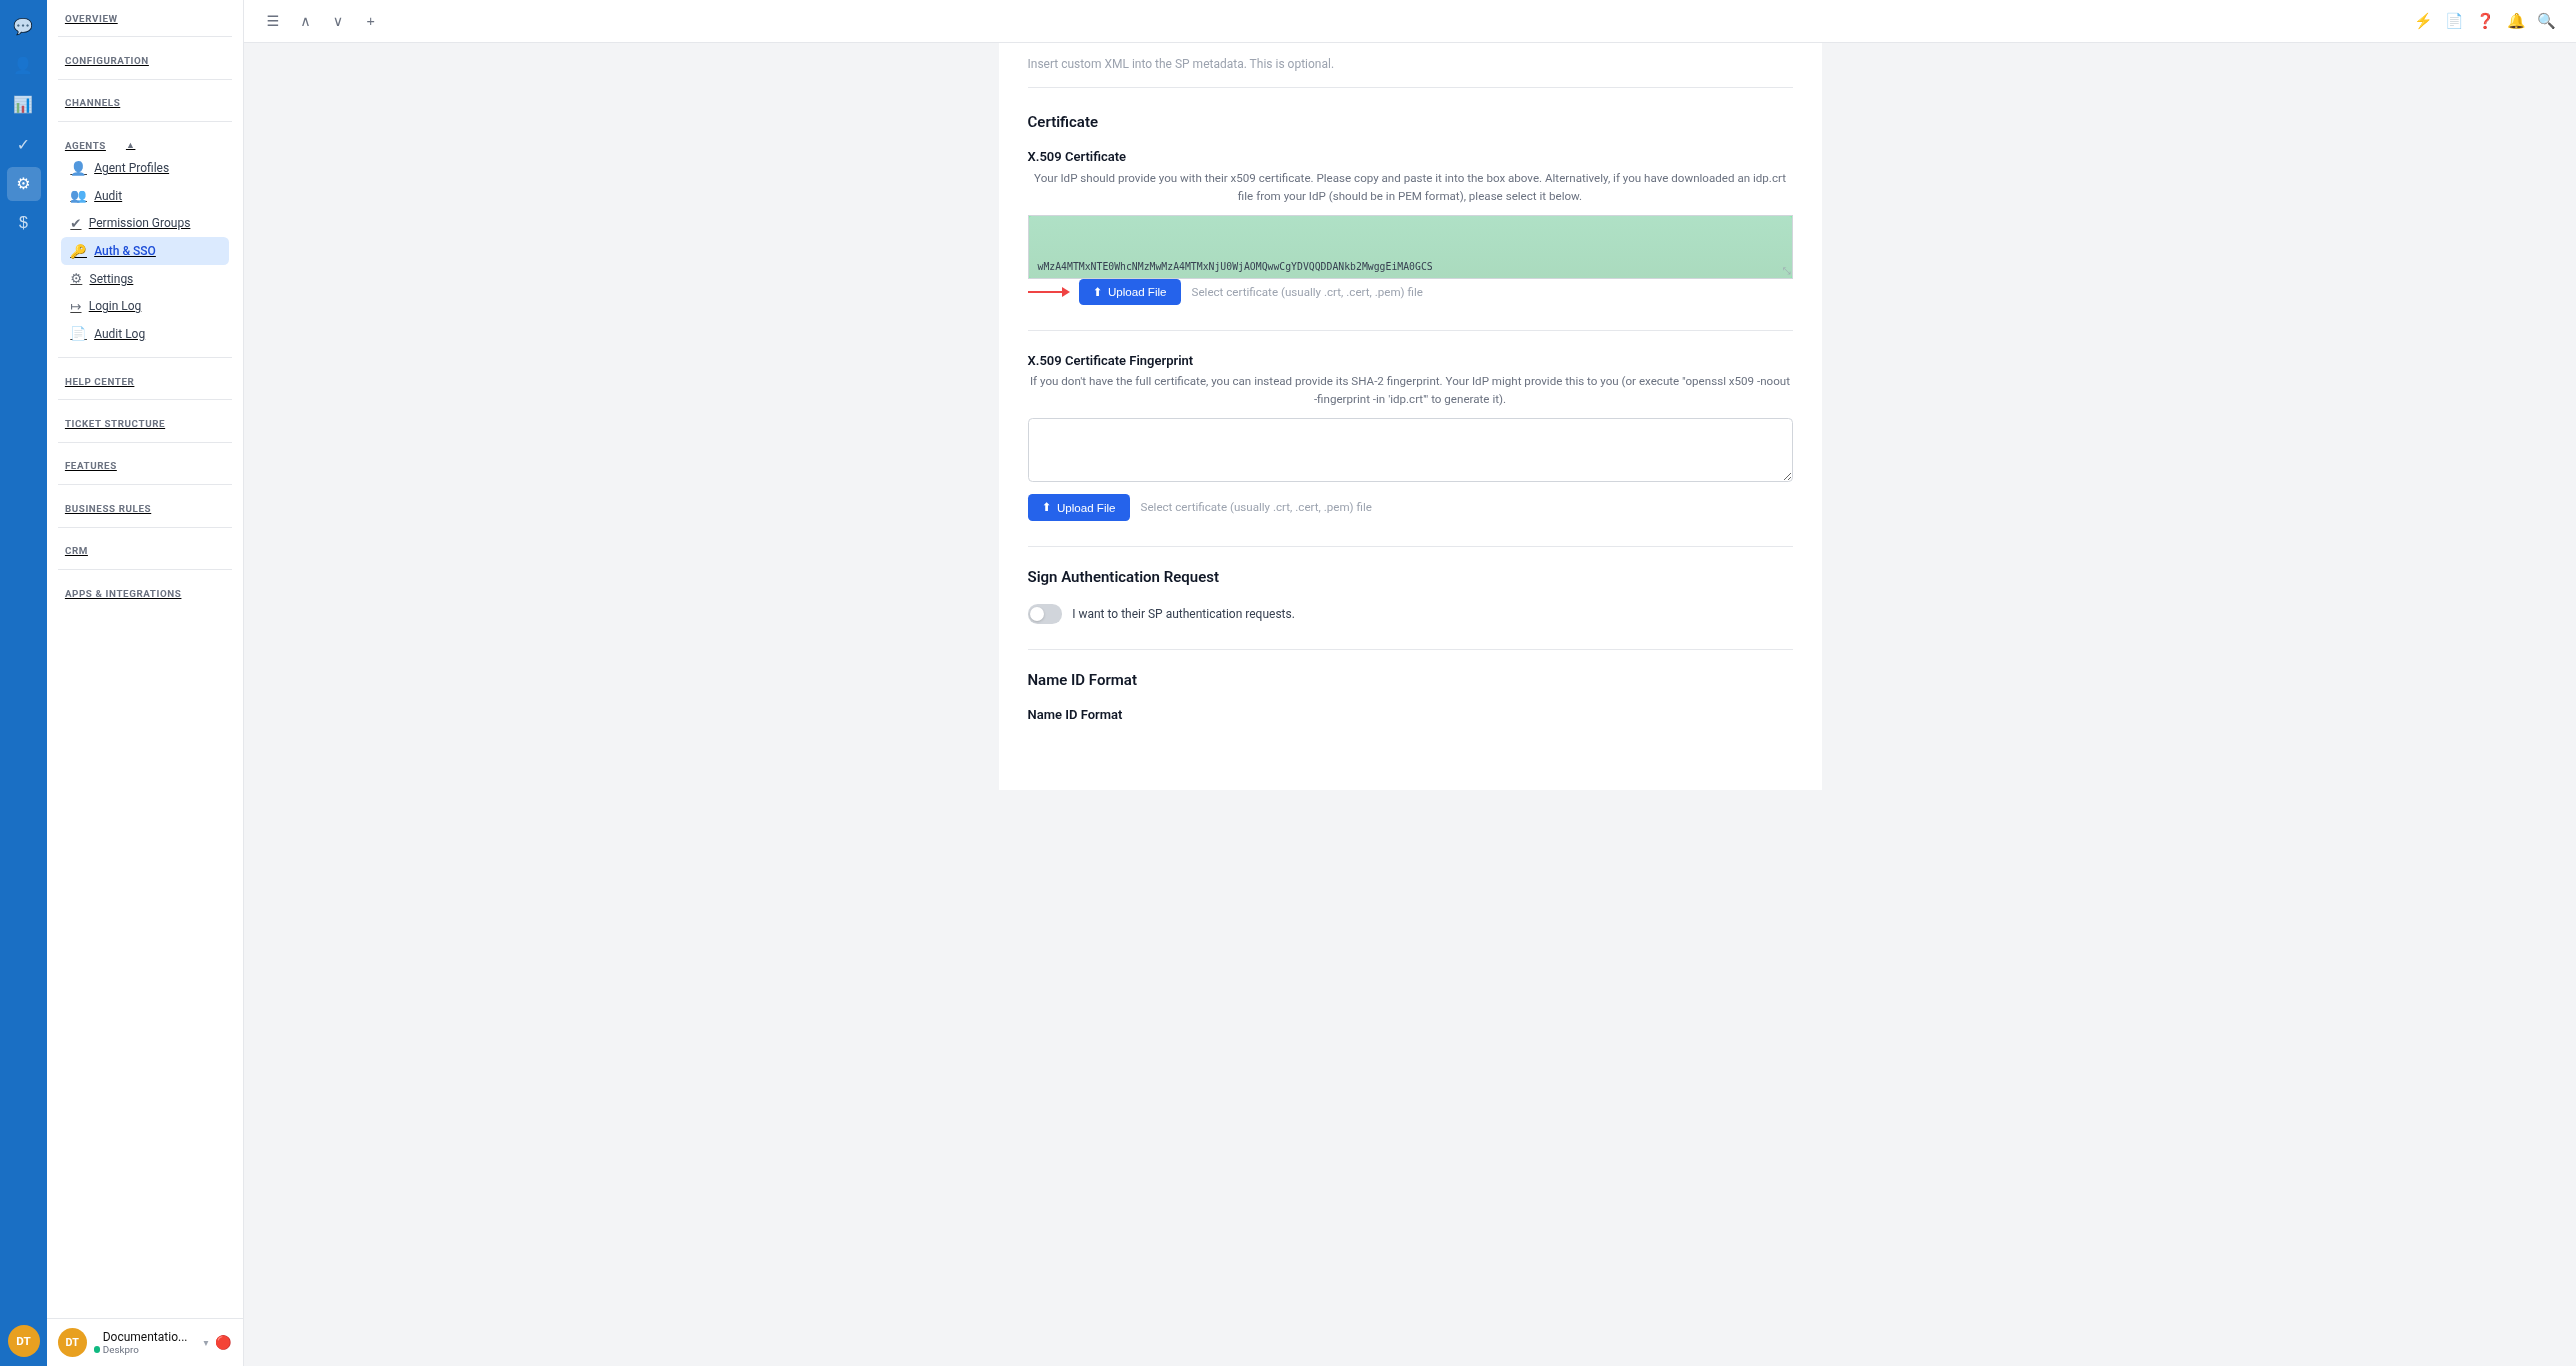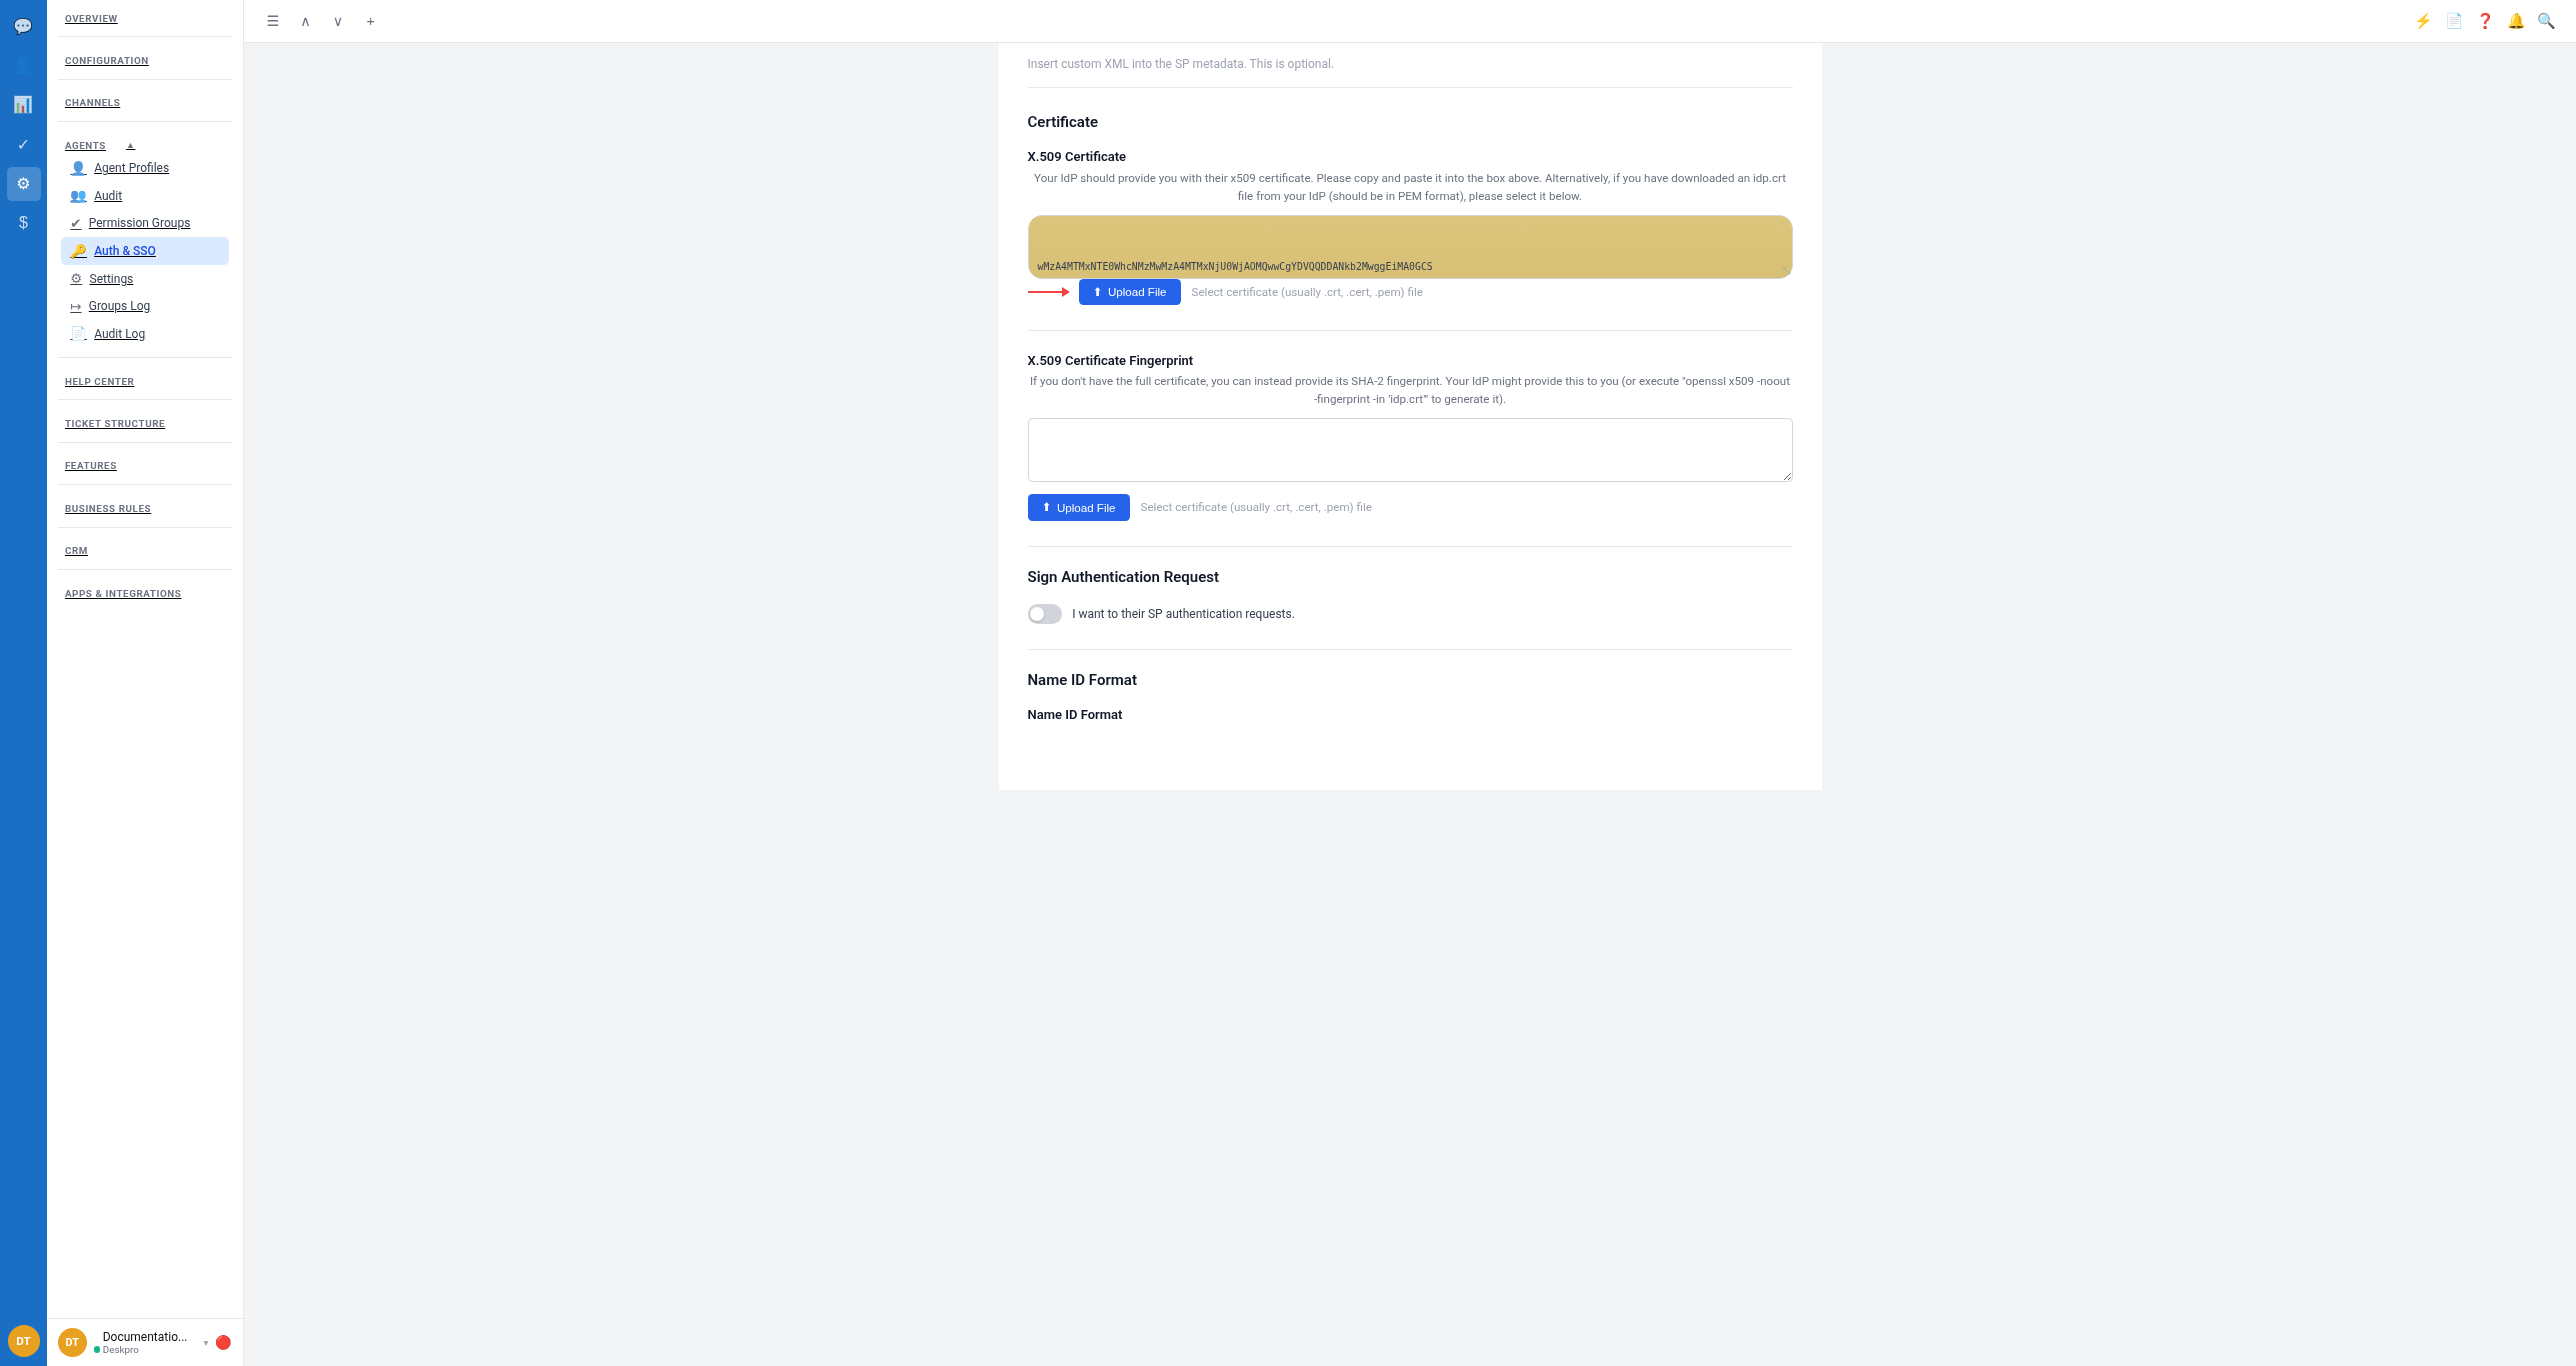--- a/index.html
+++ b/index.html
@@ -182,23 +182,23 @@
       margin-bottom: 9px;
       text-align: center;
     }
     .cert-value-container {
       width: 100%;
       position: relative;
     }
     .cert-masked {
       width: 100%;
       height: 64px;
-      background: #eab308;
+      background: #86efac;
       border: 0.9px solid #d1d5db;
-      border-radius: 14px;
+      border-radius: 0;
       display: flex;
       align-items: flex-end;
       padding: 5.4px 9px;
       font-size: 10.3px;
       font-family: monospace;
       color: #374151;
       overflow: hidden;
       position: relative;
     }
     .cert-masked .blur-overlay {
@@ -372,21 +372,21 @@
     <div class="sidebar-item active">
       <span class="si-icon">🔑</span>
       <span>Auth &amp; SSO</span>
     </div>
     <div class="sidebar-item">
       <span class="si-icon">⚙</span>
       <span>Settings</span>
     </div>
     <div class="sidebar-item">
       <span class="si-icon">↦</span>
-      <span>Groups Log</span>
+      <span>Login Log</span>
     </div>
     <div class="sidebar-item">
       <span class="si-icon">📄</span>
       <span>Audit Log</span>
     </div>
   </div>
   <hr class="sidebar-divider">
   <div class="sidebar-section">
     <div class="sidebar-section-title">HELP CENTER</div>
   </div>

